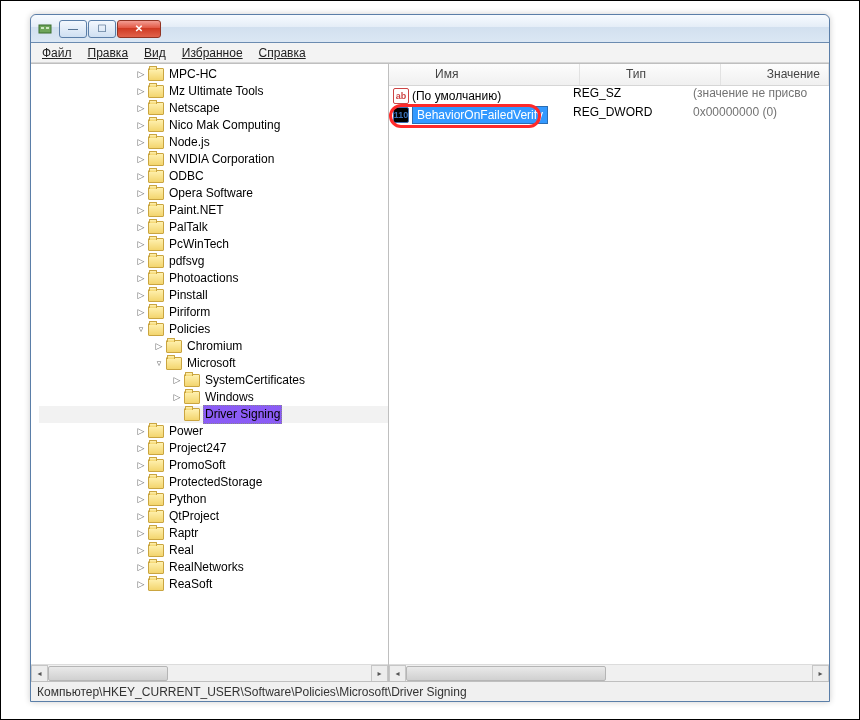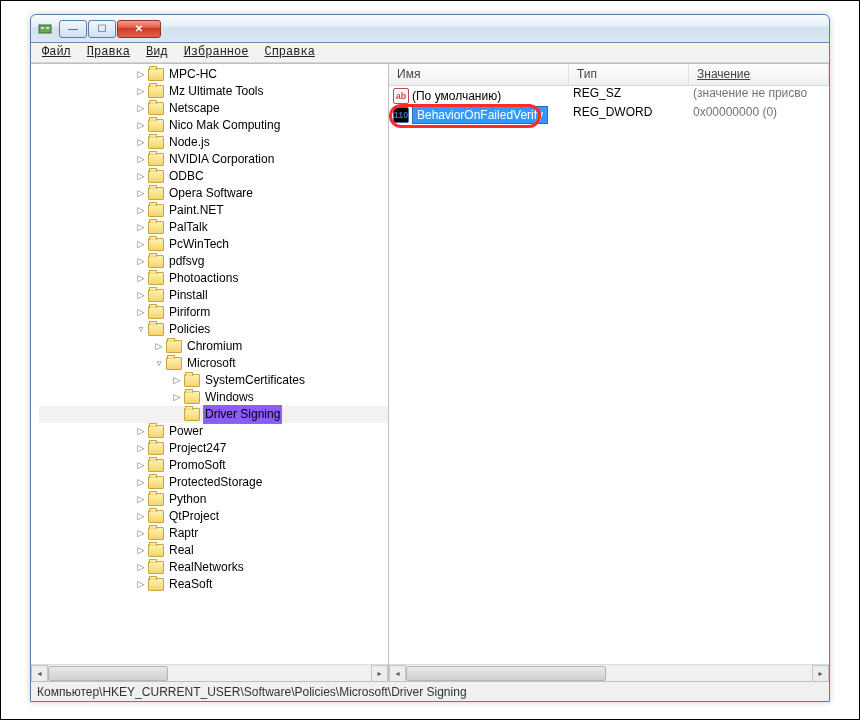--- a/index.html
+++ b/index.html
@@ -9,21 +9,21 @@
 
 .window { position: absolute; left: 30px; top: 14px; width: 800px; height: 688px; border: 1px solid #5a7ea8; border-radius: 6px 6px 0 0; background: #f0f0f0; display: flex; flex-direction: column; box-shadow: 0 0 6px rgba(0,0,0,.2); }
 
 .titlebar { height: 28px; background: linear-gradient(#f7fbff,#e4edf7 45%,#d2e0ef 46%,#dbe7f4); border-bottom: 1px solid #6b8bb0; display: flex; align-items: center; padding: 0 2px 0 6px; border-radius: 6px 6px 0 0; }
 .titlebar .icon { width: 16px; height: 16px; margin-right: 6px; display: inline-flex; align-items: center; justify-content: center; }
 .titlebar .title { flex: 1; color: #1b3a5c; font-size: 12px; }
 .win-btns { display: flex; gap: 1px; }
 .win-btn { width: 28px; height: 18px; border: 1px solid #5a7ea8; border-radius: 3px; display: flex; align-items: center; justify-content: center; background: linear-gradient(#f3f8fe,#cfe0f2); font-size: 10px; color: #2b4e74; cursor: default; }
 .win-btn.close { width: 44px; background: linear-gradient(#f39d93,#e15642 45%,#cf3a23 46%,#e1624b); border-color: #923424; color: #fff; font-weight: bold; }
 
-.menubar { height: 20px; background: #f3f3f3; border-bottom: 1px solid #d6d6d6; display: flex; align-items: flex-start; padding: 0 4px; gap: 2px; font-family: Liberation Mono, monospace; }
+.menubar { height: 20px; background: #f3f3f3; border-bottom: 1px solid #d6d6d6; display: flex; align-items: flex-end; padding: 0 4px; gap: 2px; }
 .menu-item { padding: 2px 7px; color: #222; cursor: default; }
 .menu-item .ul { text-decoration: underline; }
 
 .splitter-area { flex: 1; display: flex; background: #fff; border-top: 1px solid #bfbfbf; overflow: hidden; }
 
 .tree-pane { width: 358px; border-right: 1px solid #bfbfbf; display: flex; flex-direction: column; overflow: hidden; }
 .tree-scroll { flex: 1; overflow: hidden; position: relative; padding: 2px 0 0 0; }
 .tree { font-size: 12px; line-height: 17px; color: #000; padding-left: 8px; }
 .tree-node { display: flex; align-items: center; height: 17px; white-space: nowrap; cursor: default; }
 .exp { width: 12px; height: 12px; display: inline-flex; align-items: center; justify-content: center; margin-right: 1px; color: #6b6b6b; font-size: 9px; }
@@ -35,24 +35,24 @@
 .label { padding: 0 2px; }
 
 .hscroll { height: 17px; background: #f0f0f0; border-top: 1px solid #dcdcdc; position: relative; }
 .hscroll .thumb { position: absolute; left: 17px; top: 1px; height: 15px; width: 120px; background: linear-gradient(#e9e9e9,#d0d0d0); border: 1px solid #b5b5b5; border-radius: 2px; }
 .hscroll .arrow { position: absolute; top: 0; width: 17px; height: 17px; background: #ededed; border: 1px solid #c6c6c6; display: flex; align-items: center; justify-content: center; font-size: 8px; color: #555; }
 .hscroll .arrow.left { left: 0; }
 .hscroll .arrow.right { right: 0; }
 
 .list-pane { flex: 1; display: flex; flex-direction: column; overflow: hidden; }
 .list-header { height: 22px; background: linear-gradient(#fdfdfd,#f0f0f0); border-bottom: 1px solid #d6d6d6; display: flex; }
-.col-head { padding: 3px 8px; border-right: 1px solid #e2e2e2; color: #444; font-size: 12px; cursor: default; }
+.col-head { padding: 3px 8px; border-right: 1px solid #e2e2e2; color: #444; font-size: 12px; cursor: default; margin-left: 38px; }
 .col-name { width: 180px; }
 .col-type { width: 120px; }
-.col-value { flex: 1; text-decoration: underline; }
+.col-value { flex: 1; }
 
 .list-body { flex: 1; position: relative; background: #fff; }
 .row { display: flex; height: 19px; padding-left: 4px; }
 .cell-name { width: 180px; display: flex; align-items: center; gap: 3px; }
 .cell-type { width: 120px; color: #000; }
 .cell-value { flex: 1; color: #737373; white-space: nowrap; overflow: hidden; }
 
 .val-ico { width: 16px; height: 16px; display: inline-flex; align-items: center; justify-content: center; font-size: 9px; font-weight: bold; border: 1px solid; border-radius: 2px; }
 .val-ico.sz { background: #fff; border-color: #c44; color: #c44; }
 .val-ico.dw { background: #000000; border-color: #3a6fb5; color: #3a6fb5; }

